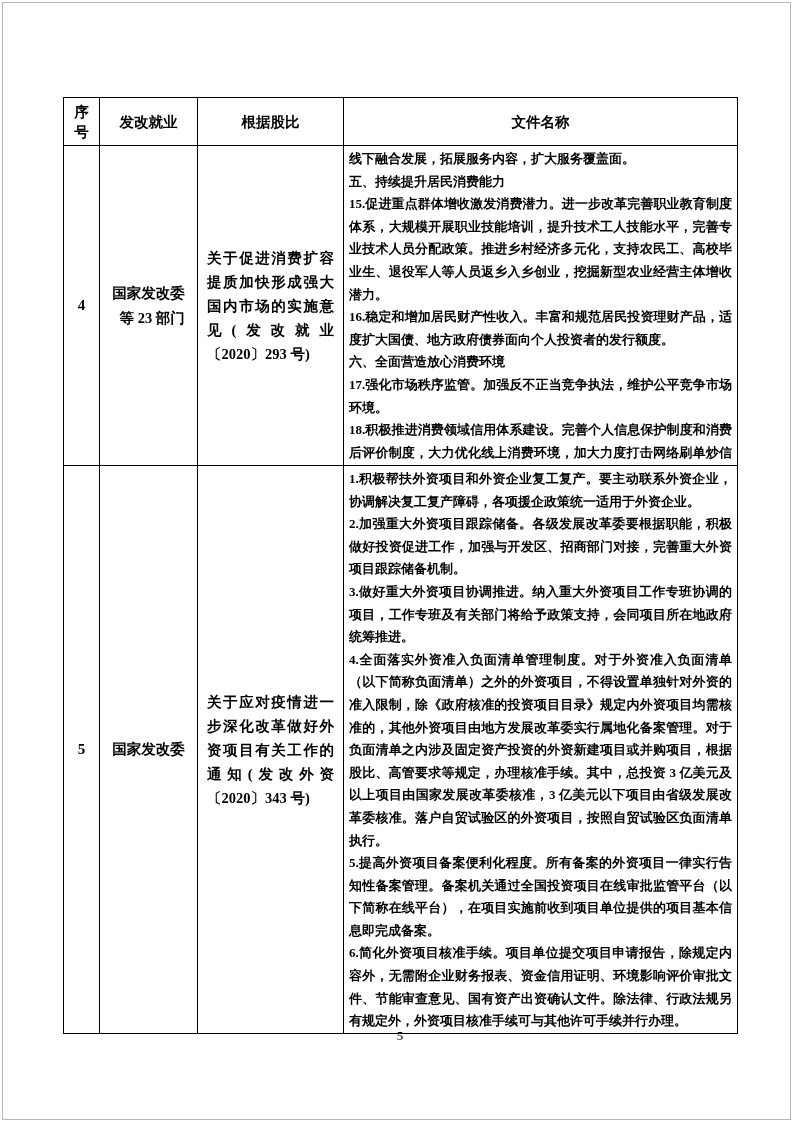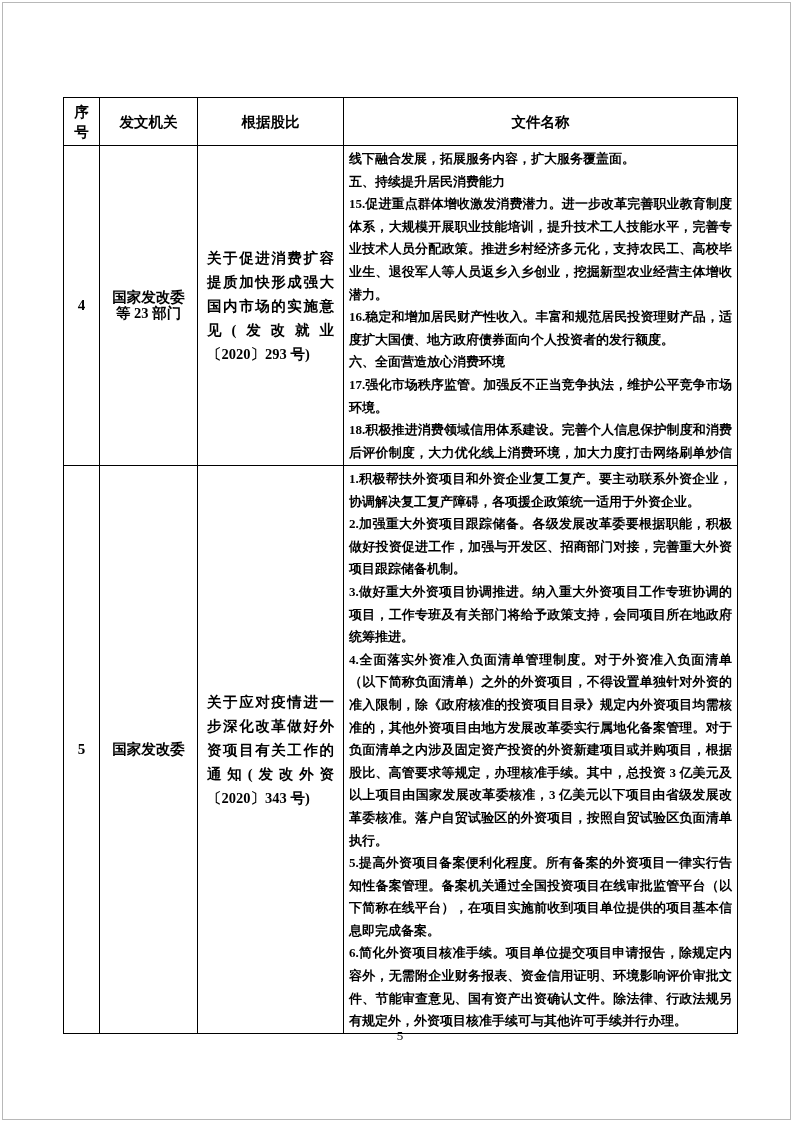--- a/index.html
+++ b/index.html
@@ -49,23 +49,23 @@
     vertical-align: middle;
     font-size: 15px;
   }
   td.cell-agency {
     text-align: center;
     vertical-align: middle;
     font-size: 14.5px;
   }
   td.cell-agency .block {
     display: inline-block;
-    text-align: center;
+    text-align: right;
     white-space: pre-line;
-    line-height: 16px;
+    line-height: 25px;
   }
   td.cell-docname {
     vertical-align: middle;
     font-size: 14.5px;
     font-family: Liberation Serif, serif;
   }
   td.cell-docname .block {
     padding: 0 9px;
     text-align: justify;
     line-height: 24px;
@@ -103,21 +103,21 @@
     <colgroup>
       <col style="width:36px">
       <col style="width:98px">
       <col style="width:146px">
       <col style="width:394px">
     </colgroup>
     <thead>
       <tr style="height:48px">
         <th>序
 号</th>
-        <th>发文机关</th>
+        <th>发改就业</th>
         <th>根据股比</th>
         <th>文件名称</th>
       </tr>
     </thead>
     <tbody>
       <tr style="height:320px">
         <td class="cell-no">4</td>
         <td class="cell-agency">
           <span class="block">国家发改委
 等 23 部门</span>

